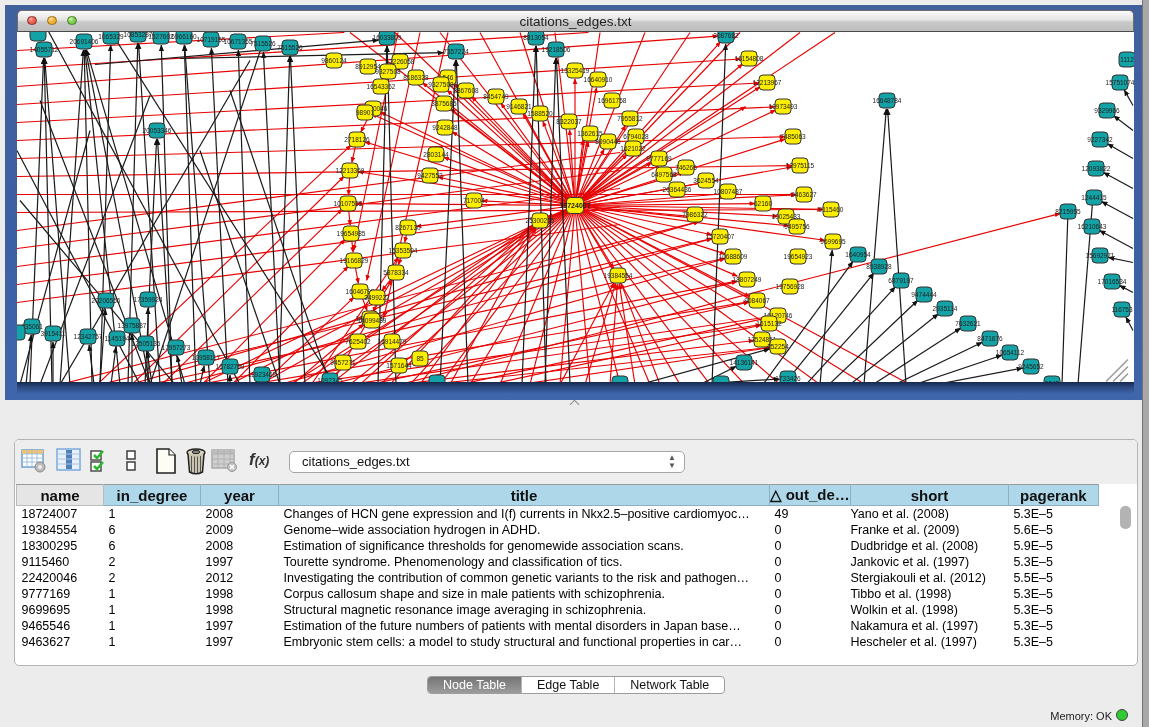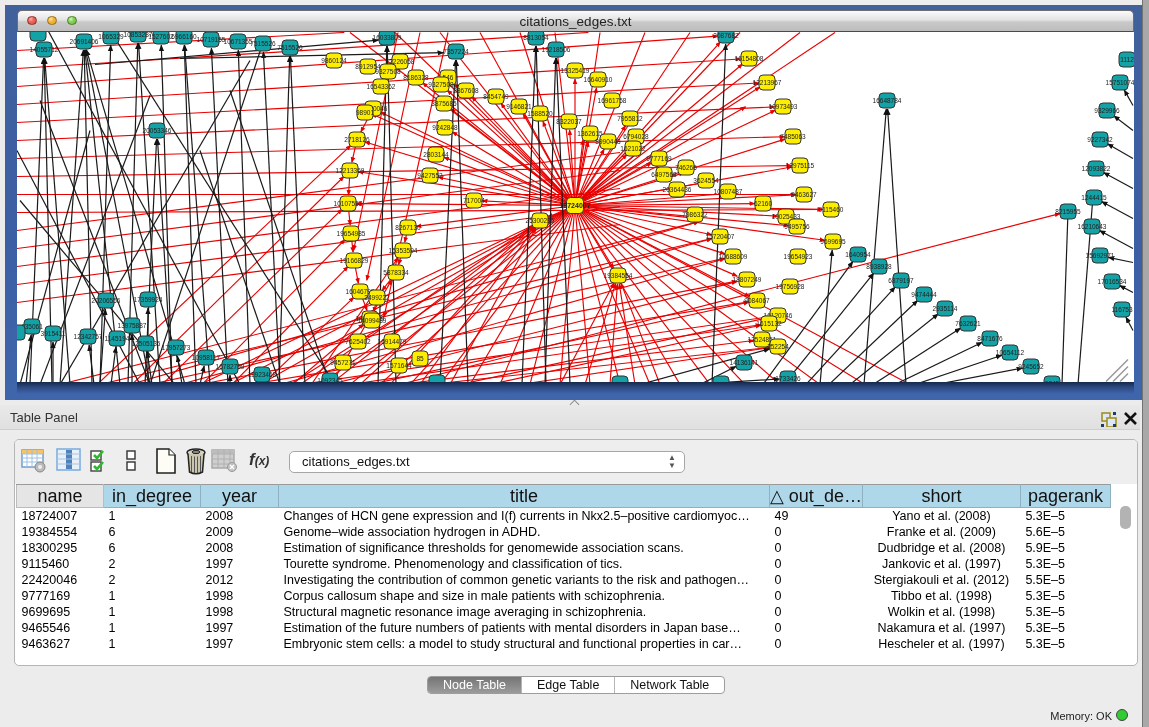--- a/index.html
+++ b/index.html
@@ -16,24 +16,24 @@
 .canvas{position:absolute;left:12px;top:26.5px;width:1117px;height:350.5px;background:#fff;overflow:hidden}
 .winbot{position:absolute;left:12px;top:377px;width:1117px;height:12px;background:linear-gradient(180deg,#16294a 0%,#2c4a82 45%,#3f65ab 100%)}
 
 .tph{position:absolute;left:0;top:405px;width:1140px;height:25px;background:linear-gradient(180deg,#e9e9e9,#e0e0e0);border-bottom:1px solid #cfcfcf}
 .tph .t{position:absolute;left:10px;top:5px;font-size:13px;color:#333}
 .tpbody{position:absolute;left:14px;top:439px;width:1124px;height:227px;background:#fff;border:1px solid #b5b5b5;border-radius:5px;overflow:hidden}
 .toolbar{position:absolute;left:0;top:0;width:100%;height:44px;background:#eee}
 .combo{position:absolute;left:274px;top:11px;width:396px;height:22px;background:#fff;border:1px solid #a6a6a6;border-radius:5px;font-size:13px;color:#111;line-height:20px;padding-left:12px}
 .combo .arr{position:absolute;right:8px;top:2px;font-size:8px;color:#555;line-height:8px}
 table.data{position:absolute;left:1px;top:44px;border-collapse:collapse;table-layout:fixed;font-size:12.5px;color:#000}
-table.data th{height:21px;background:#aed8ea;border:1px solid #8fb0c0;border-top:1px solid #9a9a9a;font-weight:400;font-size:18px;color:#111;overflow:hidden;white-space:nowrap}
+table.data th{height:21px;background:#aed8ea;border:1px solid #8fb0c0;border-top:1px solid #9a9a9a;font-weight:700;font-size:15px;color:#111;overflow:hidden;white-space:nowrap}
 table.data th.g{background:#e5e5e5;border:1px solid #bbb;border-top:1px solid #9a9a9a}
 table.data td{height:16px;padding:0 0 0 5px;overflow:hidden;white-space:nowrap;text-overflow:ellipsis}
-table.data td.c{text-align:center;padding:0}
+table.data td.c{padding:0}
 .vscroll{position:absolute;right:6px;top:66px;width:11px;height:23px;background:#b3b3b3;border-radius:5px}
 
 .seg{position:absolute;left:427px;top:676px;height:18px;display:flex;border:1px solid #9d9d9d;border-radius:4px;overflow:hidden;background:#fff}
 .seg div{font-size:12.5px;line-height:17px;padding:0 15px;color:#111;border-right:1px solid #b5b5b5}
 .seg div:last-child{border-right:none}
 .seg div.on{background:linear-gradient(180deg,#757575,#9b9b9b);color:#fff}
 .status{position:absolute;left:0;top:700px;width:1140px;height:27px}
 .status .m{position:absolute;right:28px;top:10px;font-size:11px;color:#222}
 .status .led{position:absolute;right:12px;top:9px;width:12px;height:12px;border-radius:50%;background:#33cb33;border:1px solid #444}
 .rstrip{position:absolute;left:1142px;top:0;width:7px;height:727px;background:#a8a8a8;border-left:1.5px solid #737373}
@@ -560,33 +560,20 @@
             <line x1="1096" y1="349.5" x2="1111" y2="334.5"></line>
             <line x1="1103" y1="349.5" x2="1111" y2="341.5"></line>
           </g>
         </svg>
       </div>
   <div class="winbot"></div>
  </div>
  <div style="position:absolute;left:569px;top:400px;width:12px;height:5px;overflow:hidden">
       <div style="position:absolute;left:2px;top:1px;width:7px;height:7px;border-left:1.5px solid #8a8a8a;border-top:1.5px solid #8a8a8a;transform:rotate(45deg)"></div>
     </div>
- <div class="tph">
-      <div class="t">Table Panel</div>
-   <svg class="ic" style="left:1101px;top:7px" width="16" height="15" viewBox="0 0 16 15">
-     <rect x="1" y="1" width="8" height="8" fill="#dce8f8" stroke="#a09020" stroke-width="1.6"></rect>
-     <rect x="6" y="6" width="9" height="9" fill="#dce8f8" stroke="#a09020" stroke-width="1.6"></rect>
-     <rect x="12" y="0" width="3" height="3" fill="#1d3a6b"></rect>
-        <rect x="0" y="12" width="3" height="3" fill="#1d3a6b"></rect>
-        <rect x="12" y="12" width="3" height="3" fill="#1d3a6b"></rect>
-   </svg>
-   <svg class="ic" style="left:1124px;top:7px" width="13" height="13" viewBox="0 0 13 13">
-     <path d="M1,1 L12,12 M12,1 L1,12" stroke="#111" stroke-width="2.6"></path>
-   </svg>
- </div>
  <div class="tpbody">
   <div class="toolbar">
     <svg class="ic" style="left:6px" width="26" height="26" viewBox="0 0 26 26">
       <rect x="1" y="2" width="21" height="17" fill="#fff" stroke="#6f9fd0" stroke-width="1.5"></rect>
       <rect x="1" y="2" width="21" height="4" fill="#f5c36a"></rect>
       <path d="M1,6 h21 M1,10 h21 M1,14 h21 M6,2 v17 M11,2 v17 M16,2 v17" stroke="#9cc0e2" stroke-width="1"></path>
       <circle cx="19" cy="19" r="5" fill="#bbb" stroke="#888"></circle>
           <circle cx="19" cy="19" r="2" fill="#eee"></circle>
     </svg>
     <svg class="ic" style="left:41px" width="26" height="26" viewBox="0 0 26 26">

